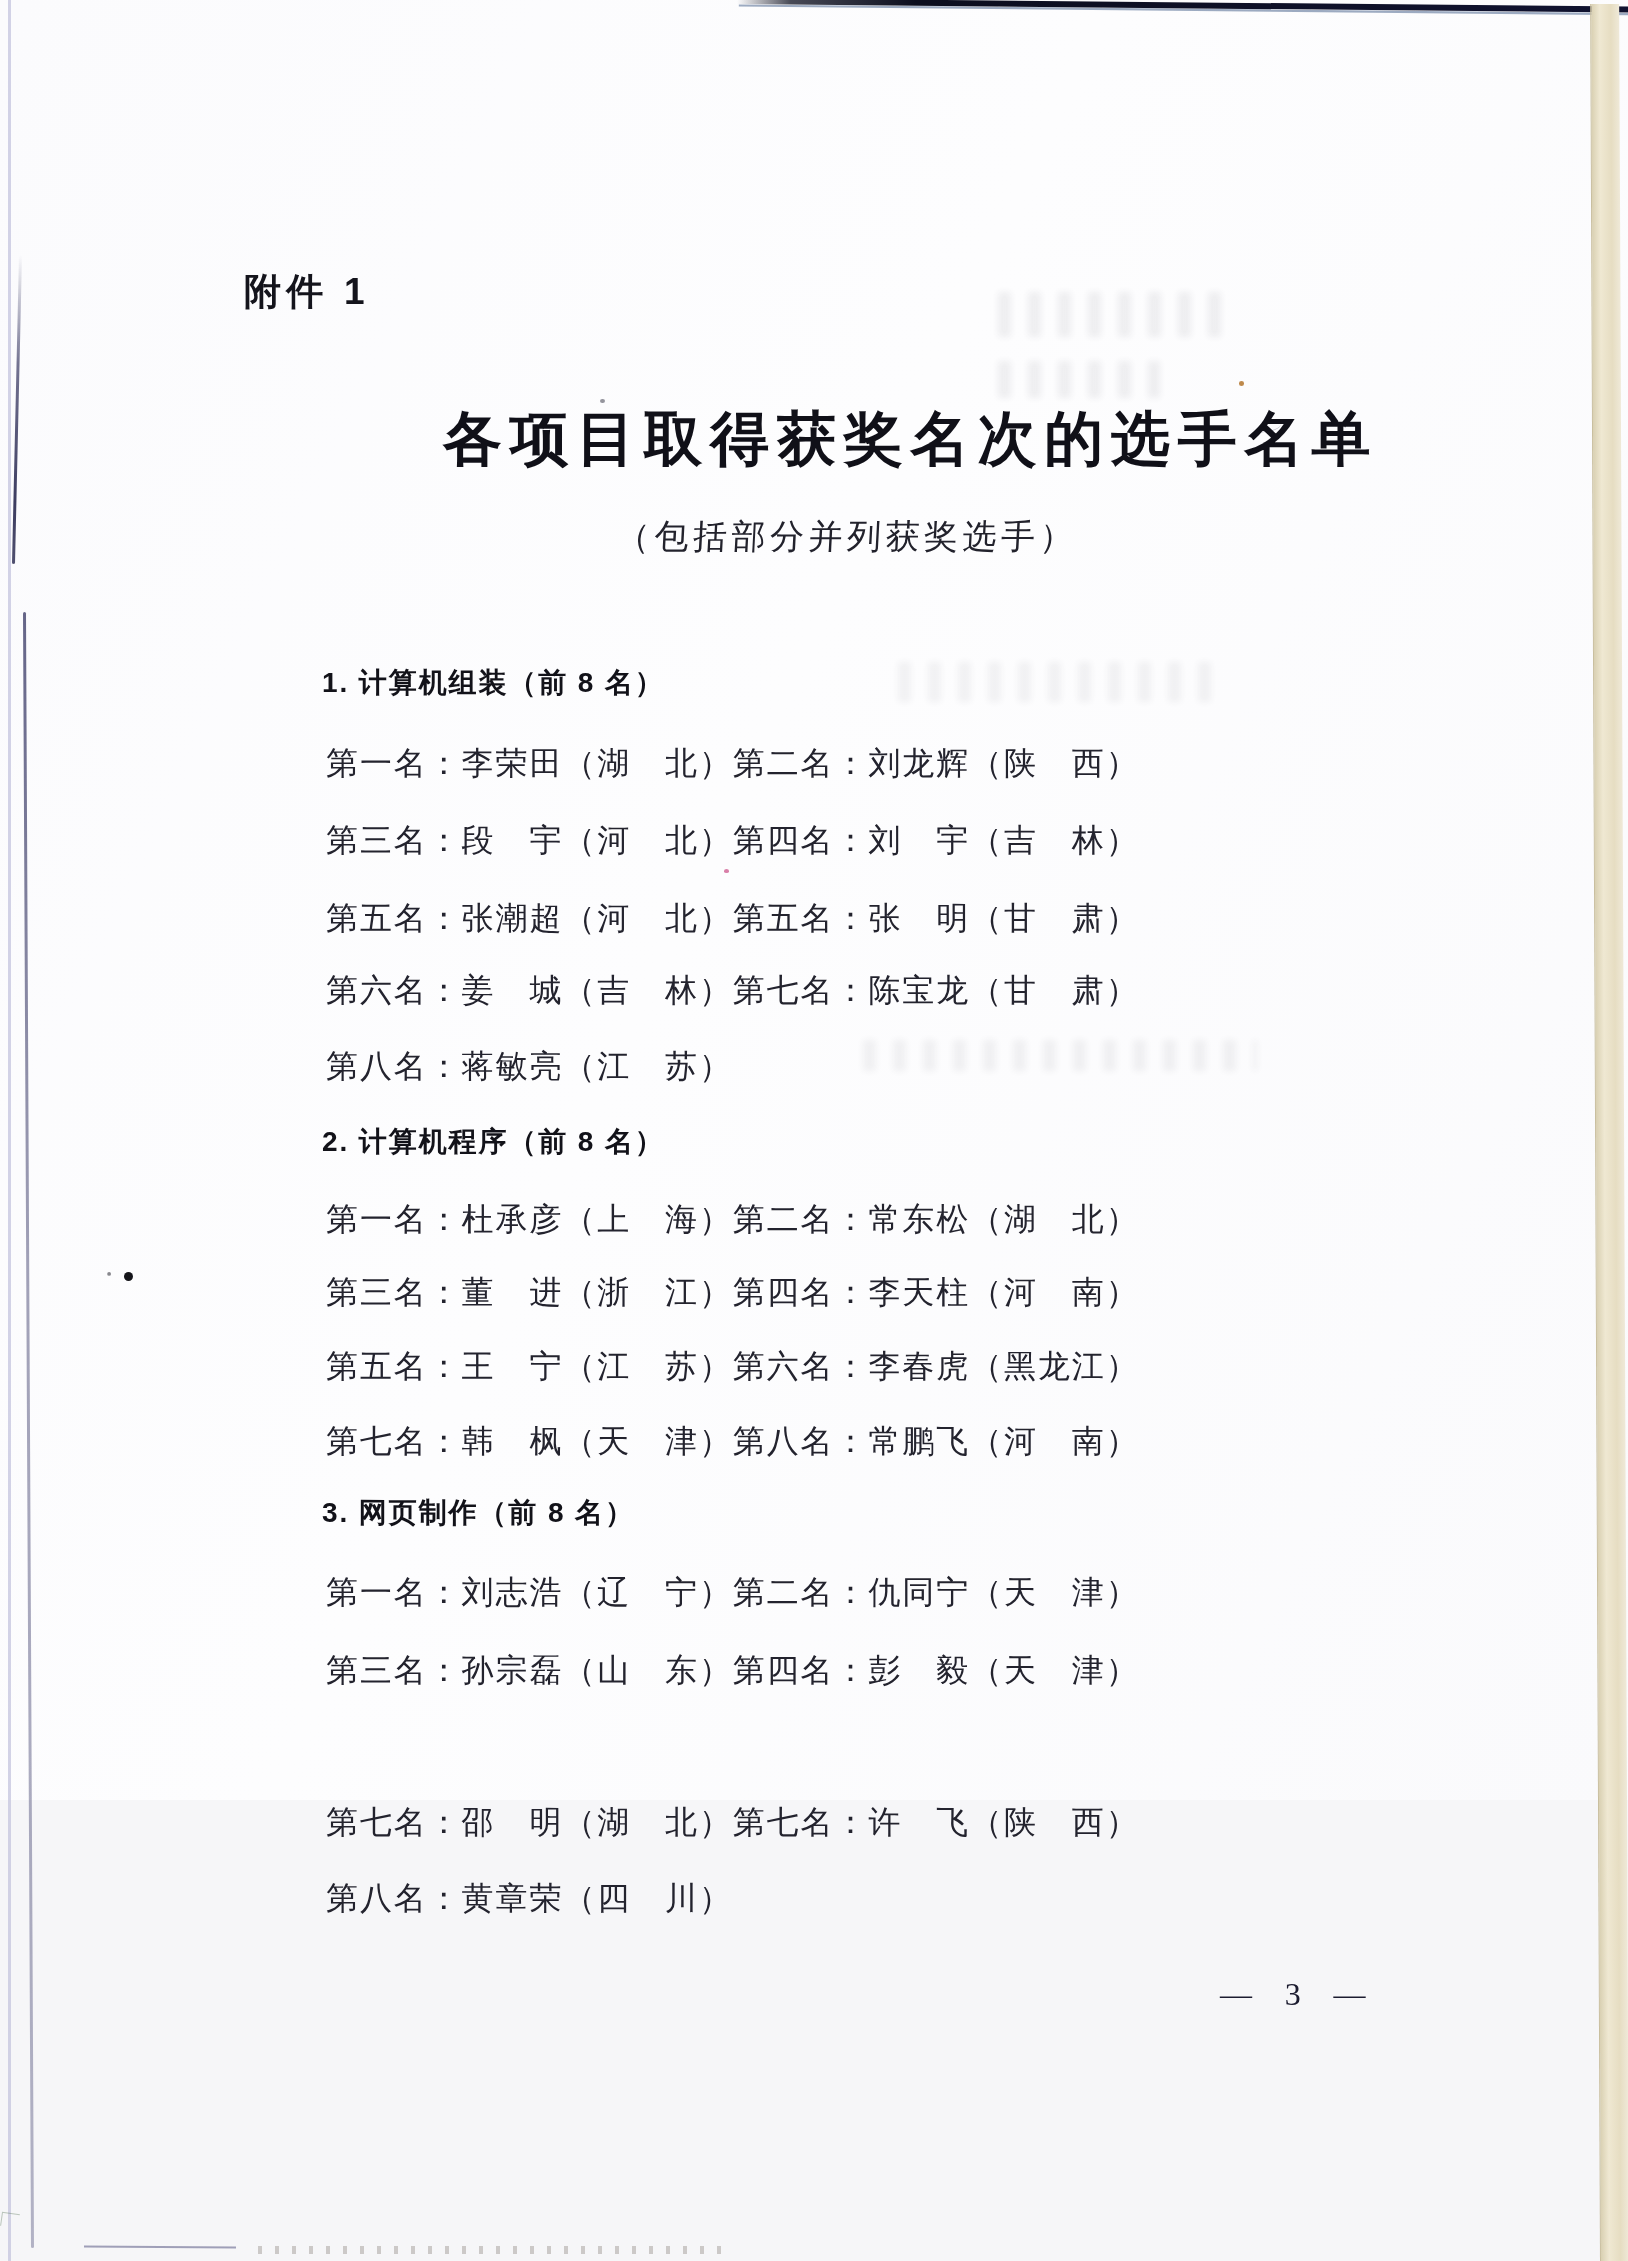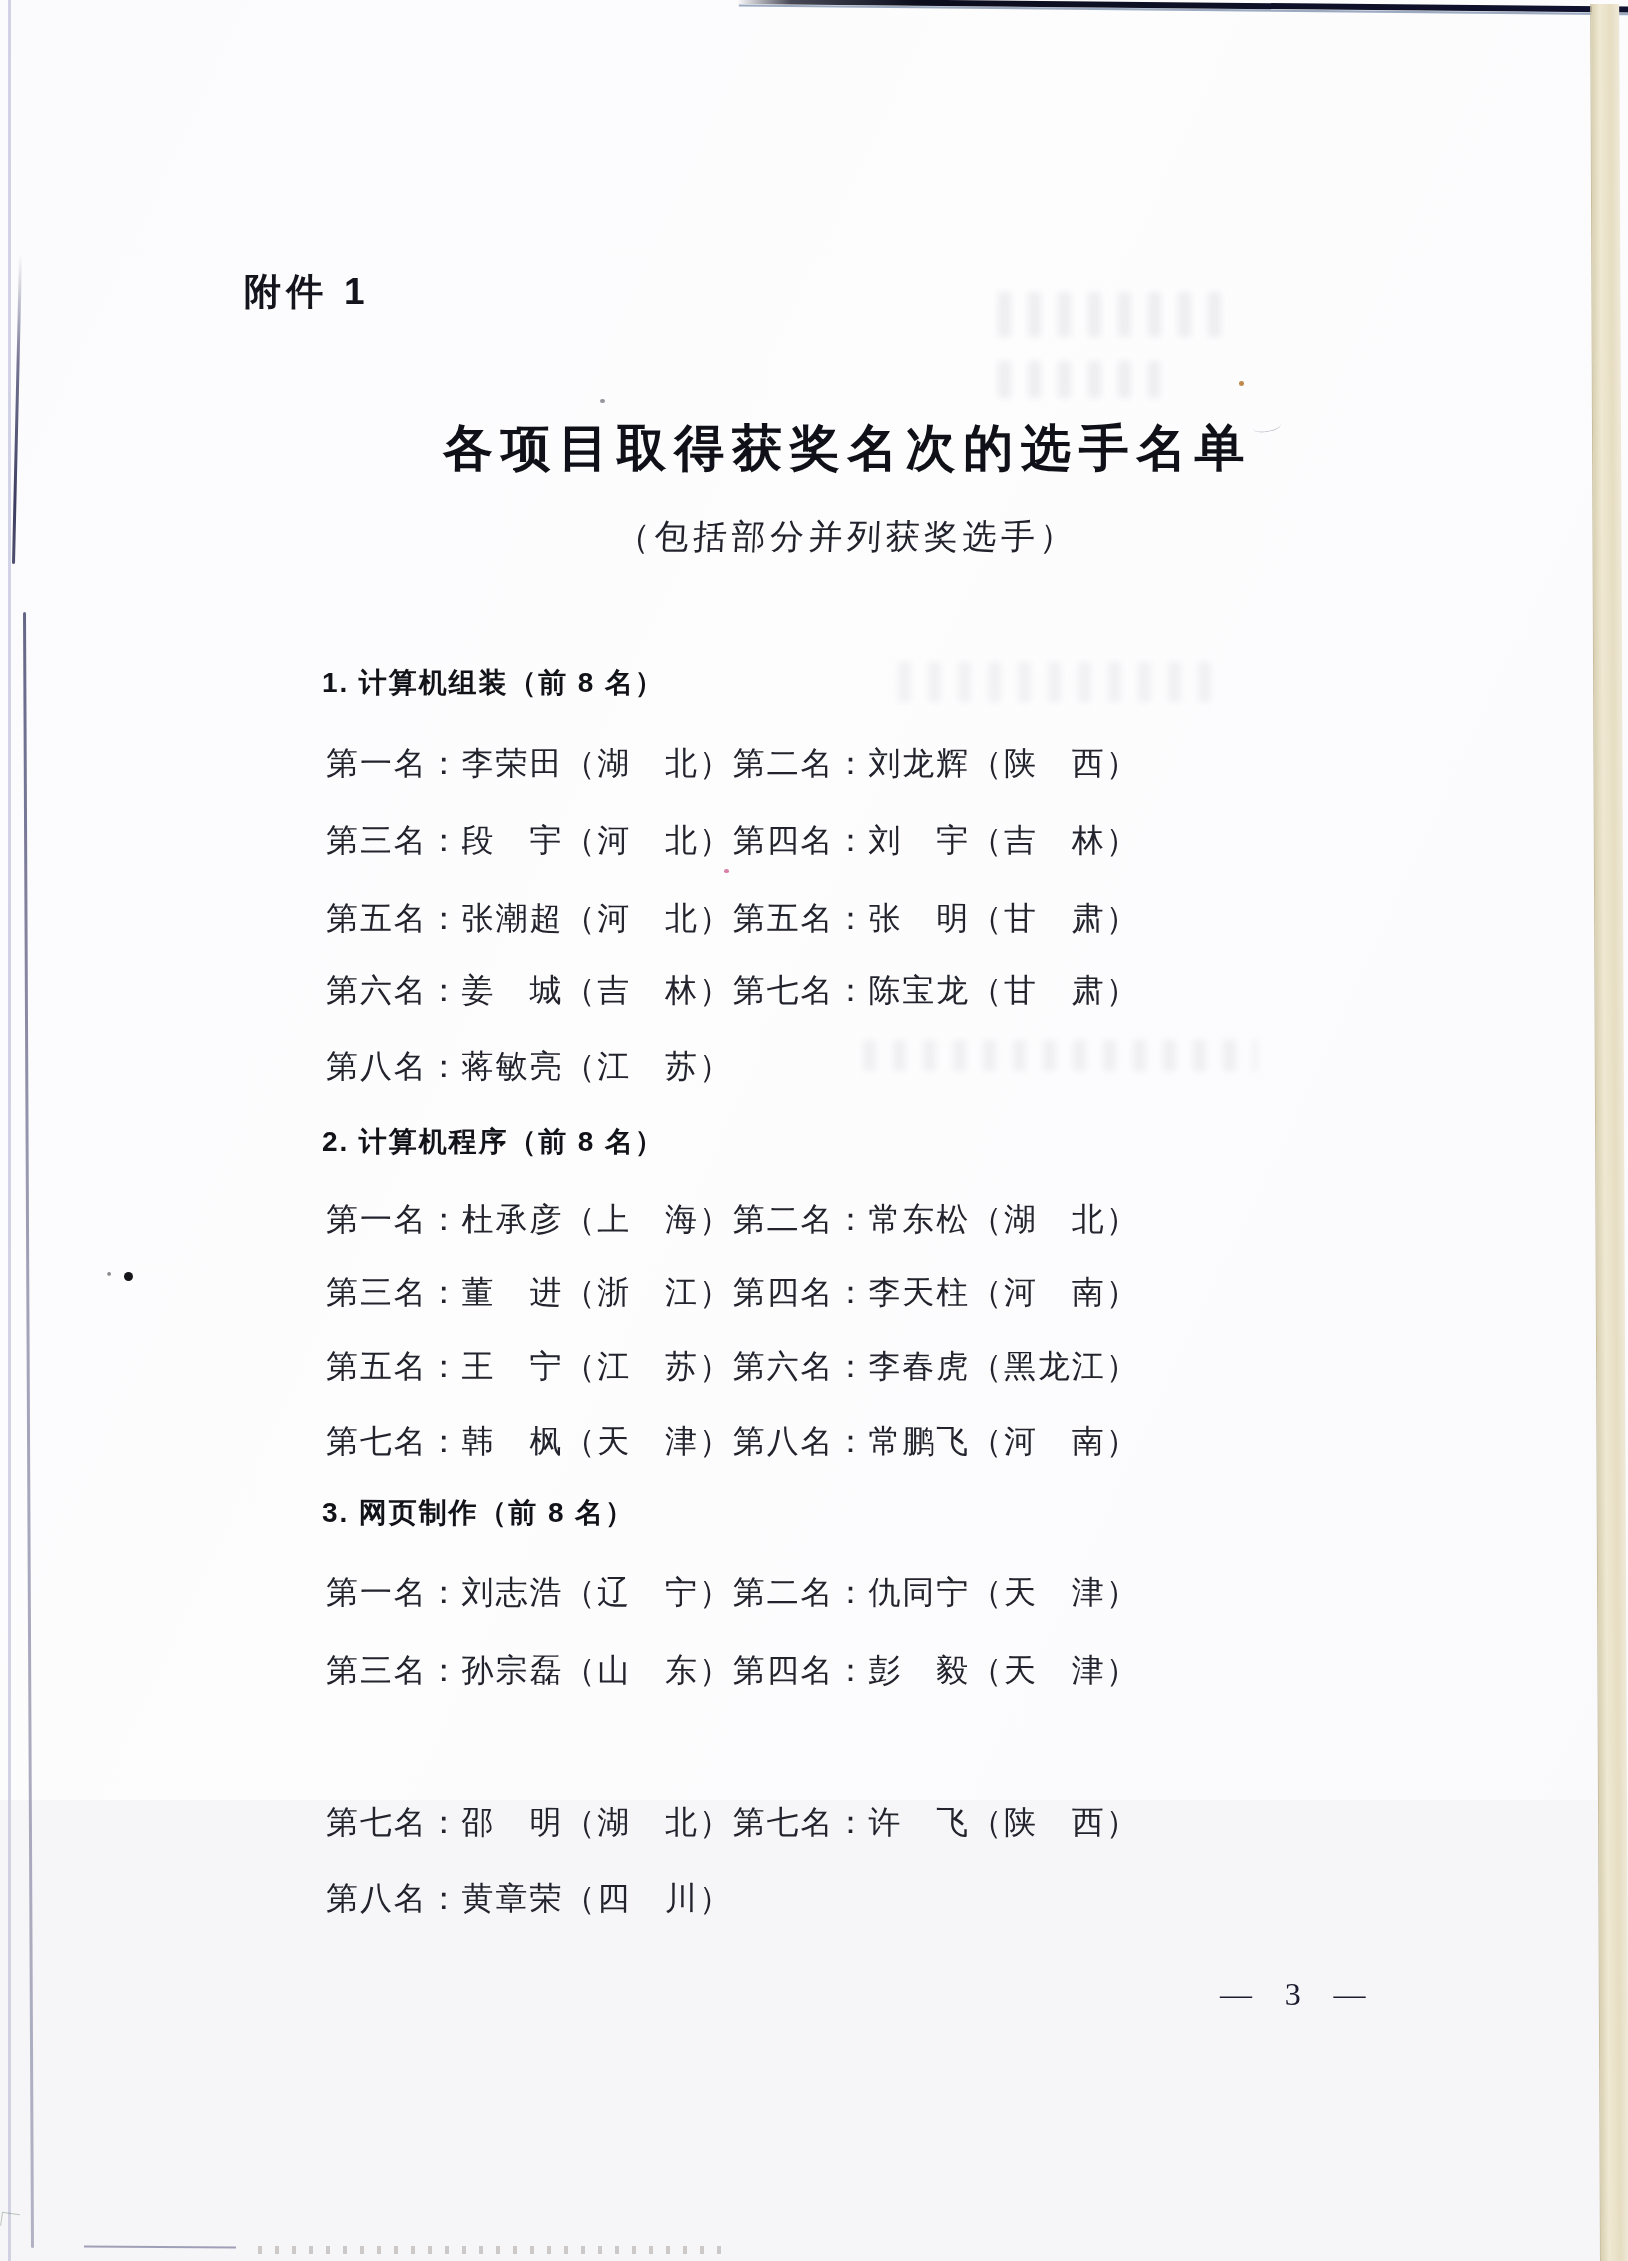--- a/index.html
+++ b/index.html
@@ -11,21 +11,21 @@
   .page{
     position:absolute;left:0;top:0;width:1628px;height:1800px;
     background:linear-gradient(115deg,#fbfbfd 0%,#fdfdfe 45%,#fafafc 100%);
   }
   .txt{position:absolute;white-space:pre;color:#1e1e28;}
   .attach{
     left:244px;top:267px;font-size:37px;font-weight:bold;
     font-family:"Liberation Sans", sans-serif;letter-spacing:5.2px;color:#14141c;
   }
   .doc-title{
-    left:443px;top:415px;font-size:50px;font-weight:bold;
+    left:443px;top:400px;font-size:59px;font-weight:bold;
     font-family:"DejaVu Serif", serif;letter-spacing:7.8px;color:#101018;
   }
   .doc-subtitle{
     left:616px;top:514px;font-size:34px;letter-spacing:4.5px;color:#22222c;
     font-family:"DejaVu Serif", serif;transform:skewX(-3deg);
   }
   .heading{
     left:322px;font-size:28px;font-weight:bold;letter-spacing:1.9px;
     font-family:"Liberation Sans", sans-serif;color:#121219;
   }

